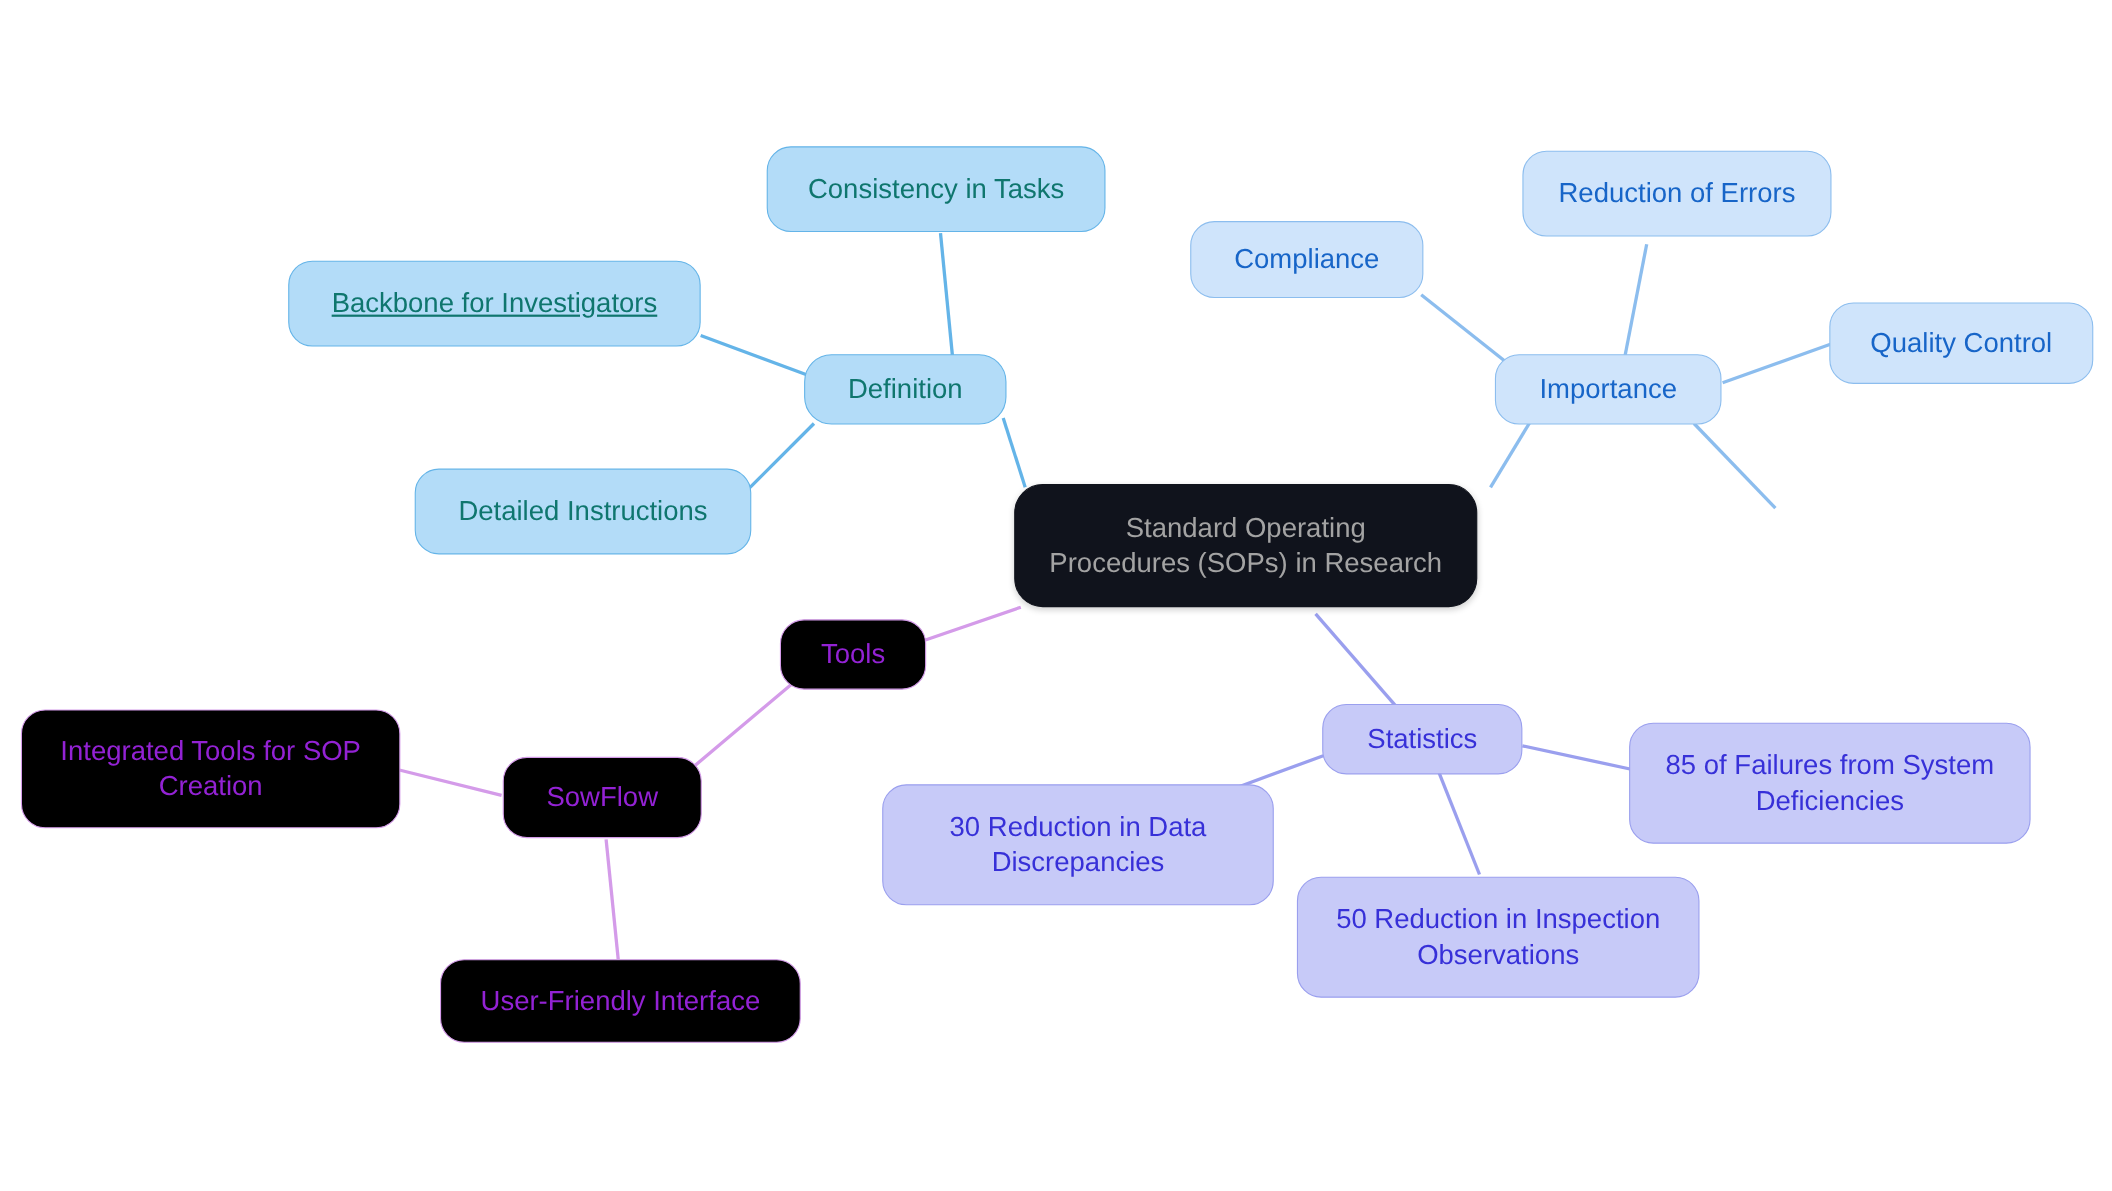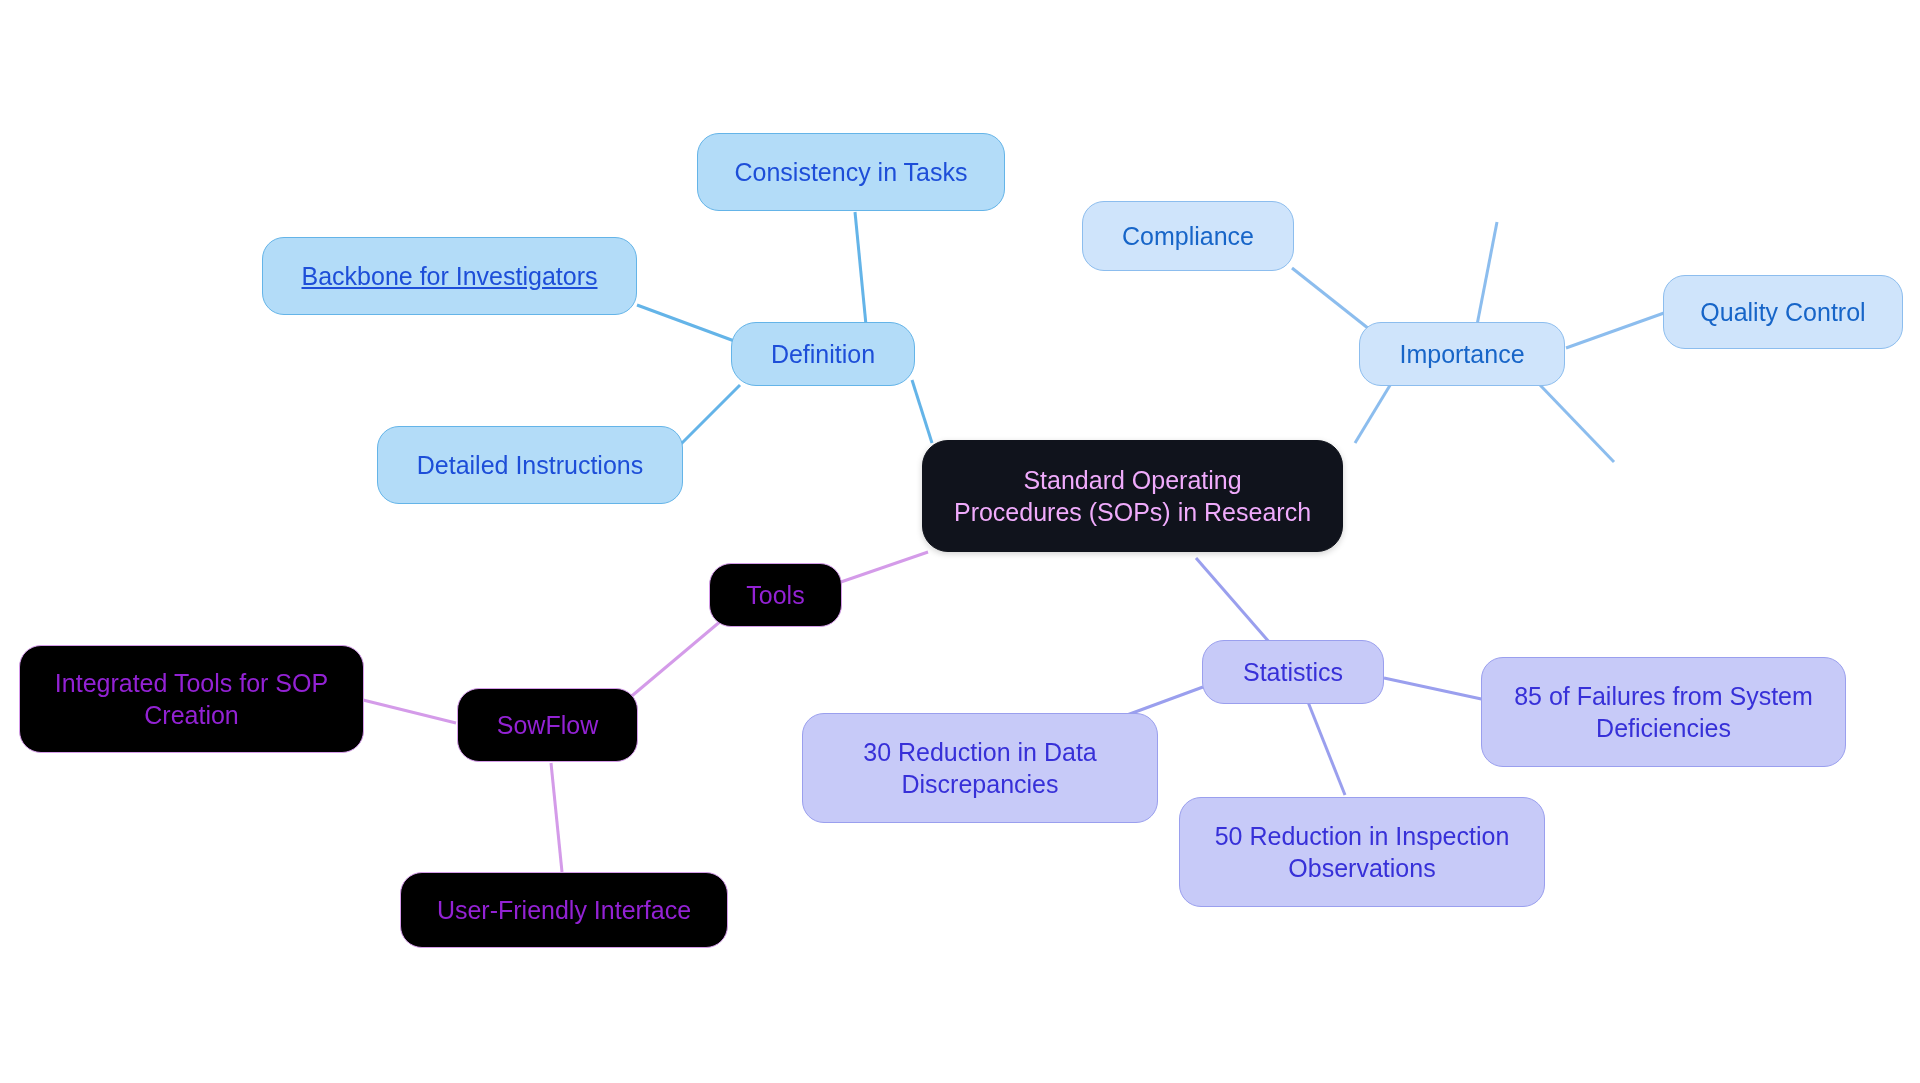--- a/index.html
+++ b/index.html
@@ -32,29 +32,29 @@
     border-radius: 22px;
     border-style: solid;
     border-width: 1.5px;
     line-height: 1.30;
     white-space: pre-line;
     padding: 4px 10px;
   }
   .node.root {
     background: #10131c;
     border-color: #10131c;
-    color: #f0abfc;
+    color: #a3a3a3;
     font-size: 25px;
     border-radius: 26px;
     box-shadow: 0 2px 6px rgba(0,0,0,0.18);
   }
   .node.blue-a {
     background: #b3dcf8;
     border-color: #64b4e8;
-    color: #1d4ed8;
+    color: #0f766e;
     font-size: 25px;
   }
   .node.blue-b {
     background: #cfe4fb;
     border-color: #8cbdee;
     color: #1765c8;
     font-size: 25px;
   }
   .node.periwinkle {
     background: #c7caf8;
@@ -119,20 +119,21 @@
   <div class="node blue-a" style="left:697px; top:133px; width:308px; height:78px;">Consistency in Tasks</div>
 
   <div class="node blue-a" style="left:262px; top:237px; width:375px; height:78px;text-decoration:underline;">Backbone for Investigators</div>
 
   <div class="node blue-a" style="left:377px; top:426px; width:306px; height:78px;">Detailed Instructions</div>
 
   <div class="node blue-b" style="left:1359px; top:322px; width:206px; height:64px;">Importance</div>
 
   <div class="node blue-b" style="left:1082px; top:201px; width:212px; height:70px;">Compliance</div>
 
+  <div class="node blue-b" style="left:1384px; top:137px; width:281px; height:78px;">Reduction of Errors</div>
 
   <div class="node blue-b" style="left:1663px; top:275px; width:240px; height:74px;">Quality Control</div>
 
 
   <div class="node periwinkle" style="left:1202px; top:640px; width:182px; height:64px;">Statistics</div>
 
   <div class="node periwinkle" style="left:1481px; top:657px; width:365px; height:110px;">85 of Failures from System
 Deficiencies</div>
 
   <div class="node periwinkle" style="left:1179px; top:797px; width:366px; height:110px;">50 Reduction in Inspection

